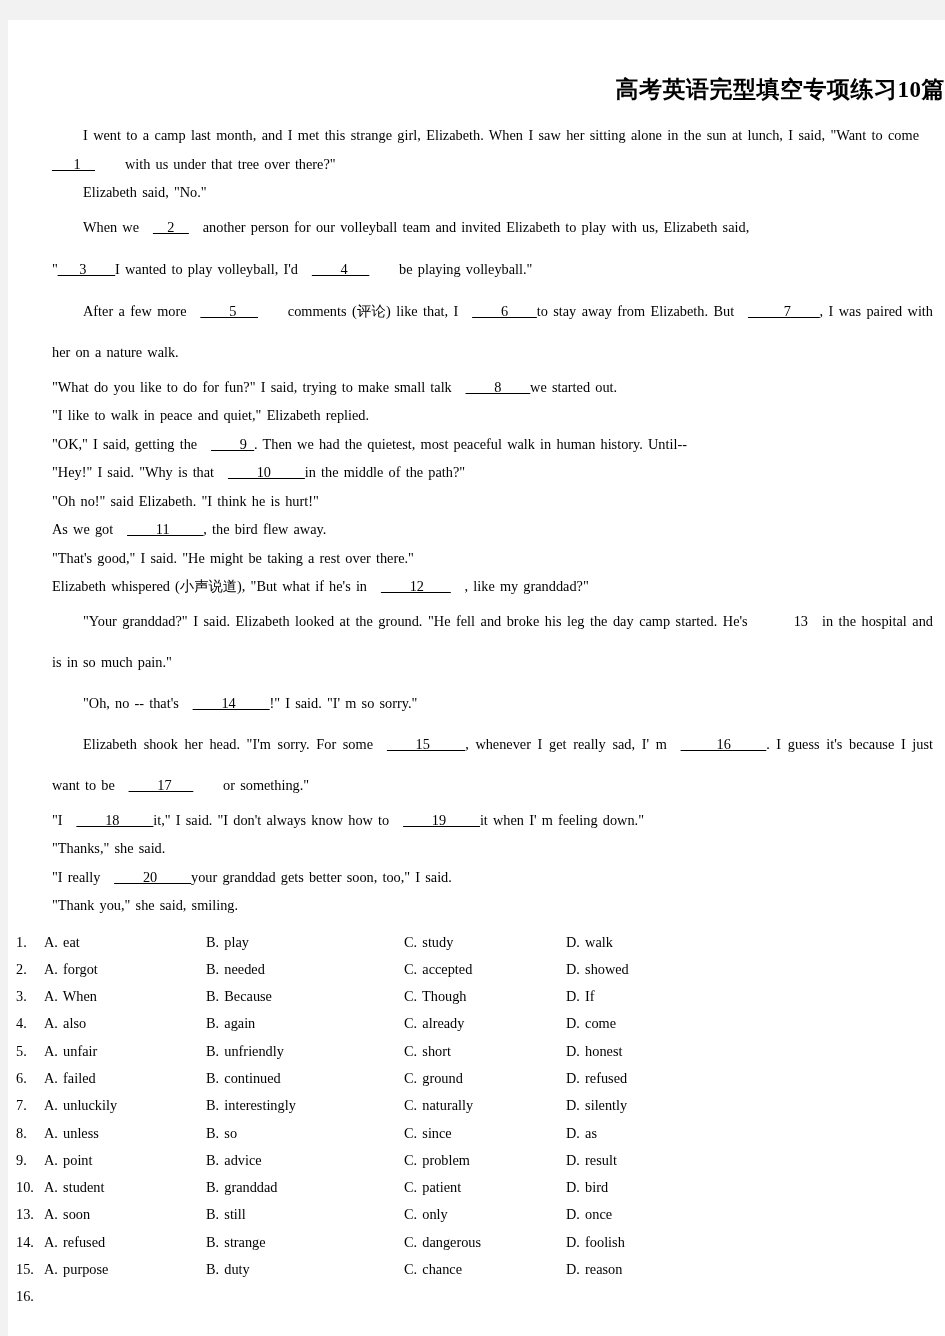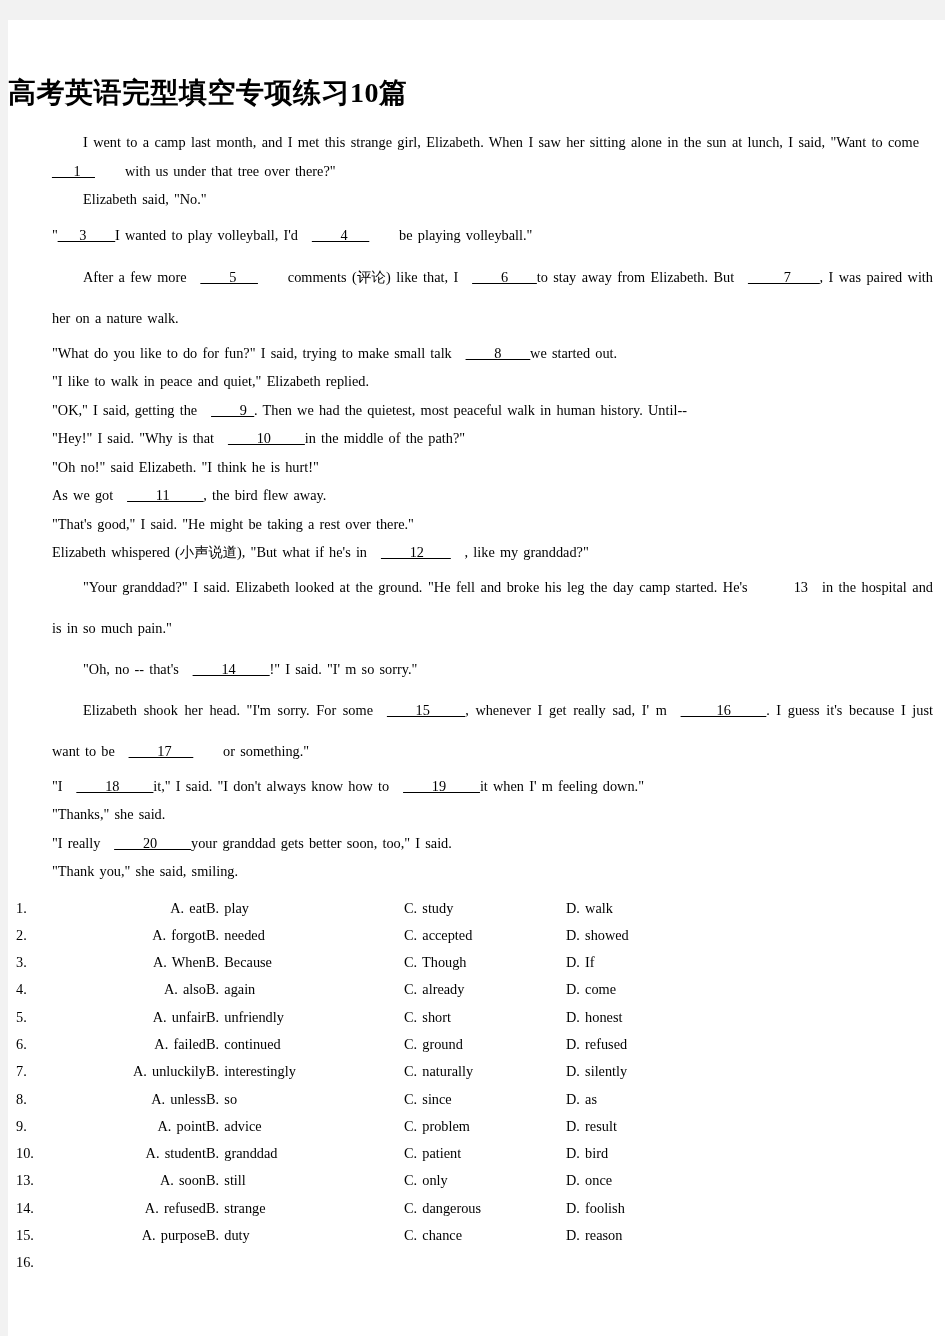--- a/index.html
+++ b/index.html
@@ -21,23 +21,23 @@
   #page {
     position: relative;
     width: 937px;
     margin-left: 8px;
     background: #ffffff;
     min-height: 1316px;
     padding: 0;
     overflow: hidden;
   }
   #doc-title {
-    text-align: left;
+    text-align: right;
     font-weight: bold;
-    font-size: 28px;
+    font-size: 23px;
     letter-spacing: 0.5px;
     margin: 0;
     padding-top: 54px;
     padding-bottom: 2px;
   }
   .body-block {
     padding-left: 44px;
     padding-right: 12px;
     padding-top: 14px;
   }
@@ -83,21 +83,21 @@
     white-space: nowrap;
   }
   .opt-num {
     width: 28px;
     text-align: left;
     flex: none;
   }
   .opt-cell {
     flex: none;
   }
-  .opt-cell.c-a { width: 162px; text-align: right; }
+  .opt-cell.c-a { width: 162px; }
   .opt-cell.c-b { width: 170px; }
   .opt-cell.c-c { width: 162px; margin-left: 28px; }
   .opt-cell.c-d { width: 160px; }
   .opt-letter { }
 </style>
 </head>
 <body>
 
 <div id="top-band"></div>
 
@@ -107,20 +107,23 @@
 
   <div class="body-block">
 
     <p class="para indent">
       <span>I went to a camp last month, and I met this strange girl, Elizabeth. When I saw her sitting alone in the sun at lunch, I said,</span>
       <span>"Want to come</span><span class="gap-sm"></span><span class="blank">___1__</span><span class="gap-md"></span><span>with us under that tree over there?"</span>
     </p>
 
     <p class="para indent">Elizabeth said, "No."</p>
 
+    <p class="para indent loose">
+      <span>When we</span><span class="gap-sm"></span><span class="blank">__2__</span><span class="gap-sm"></span><span>another person for our volleyball team and invited Elizabeth to play with us, Elizabeth said,</span>
+    </p>
 
     <p class="para looser">
       <span>"</span><span class="blank">___3____</span><span>I wanted to play volleyball, I'd</span><span class="gap-sm"></span><span class="blank">____4___</span><span class="gap-md"></span><span>be playing volleyball."</span>
     </p>
 
     <p class="para indent loose">
       <span>After a few more</span><span class="gap-sm"></span><span class="blank">____5___</span><span class="gap-md"></span><span>comments (评论) like that, I</span><span class="gap-sm"></span><span class="blank">____6____</span><span>to stay away from Elizabeth. But</span><span class="gap-sm"></span><span class="blank">_____7____</span><span>, I was paired with her on a nature walk.</span>
     </p>
 
     <p class="para">

